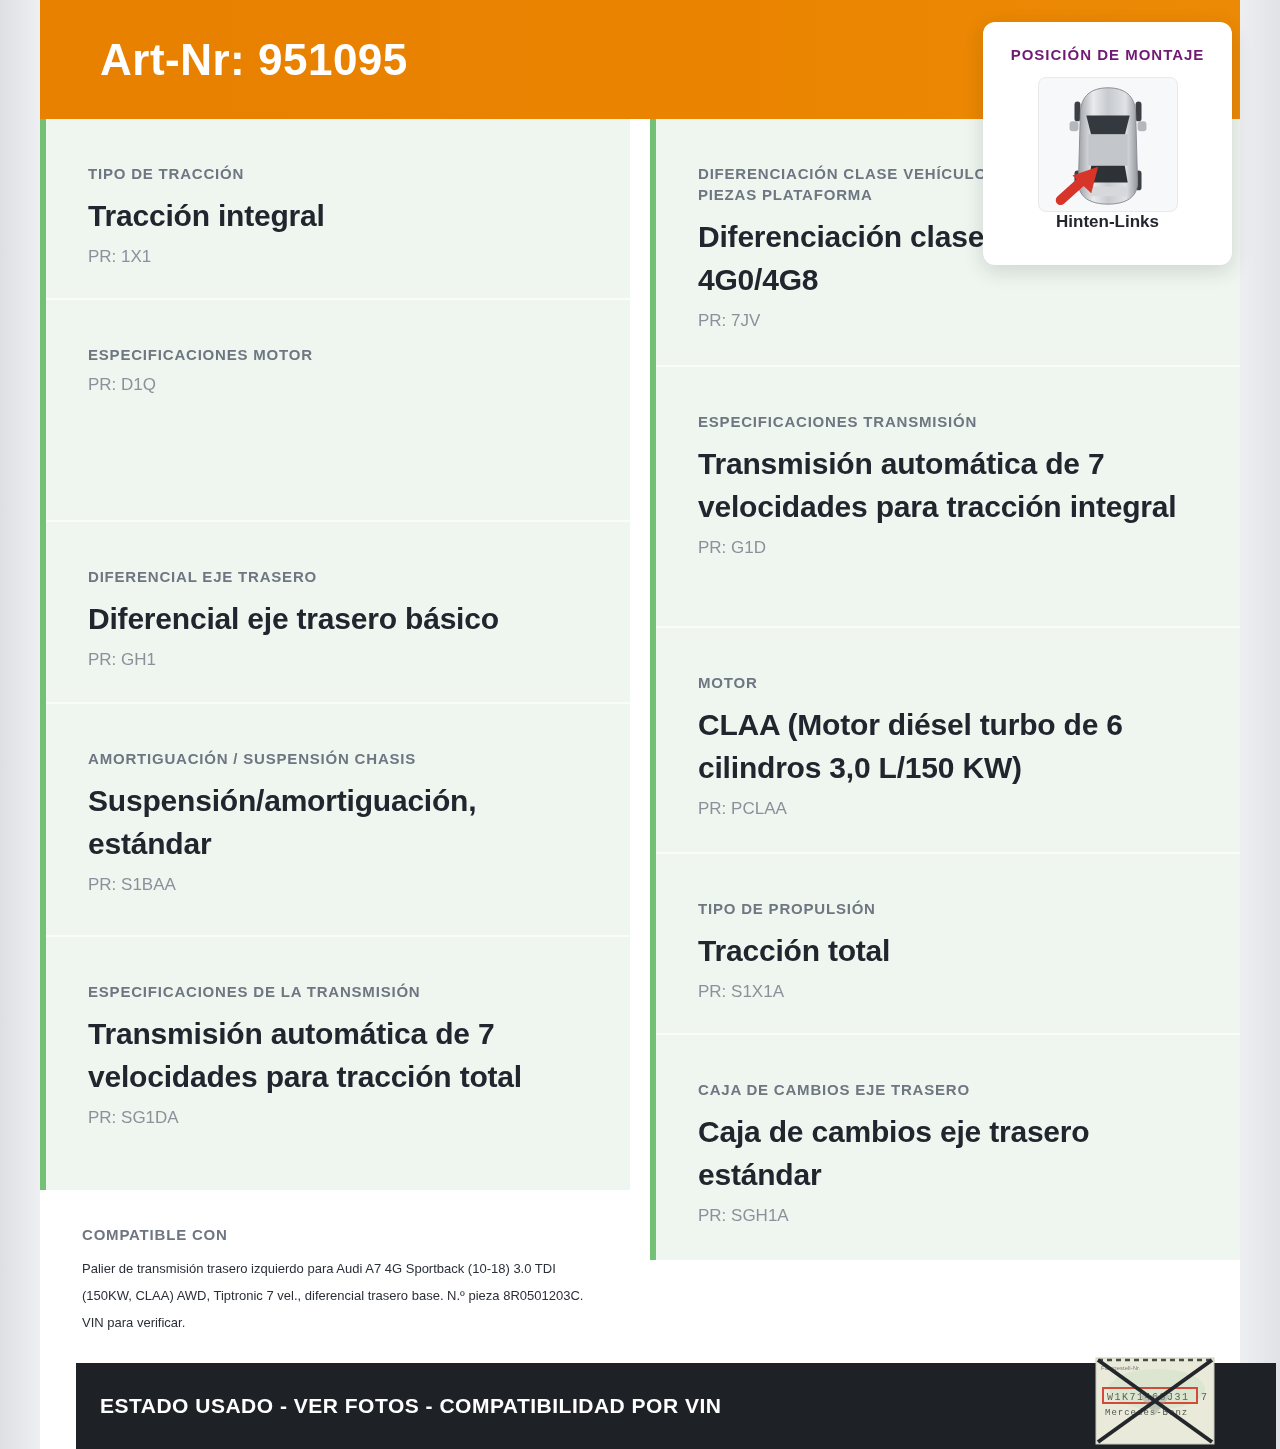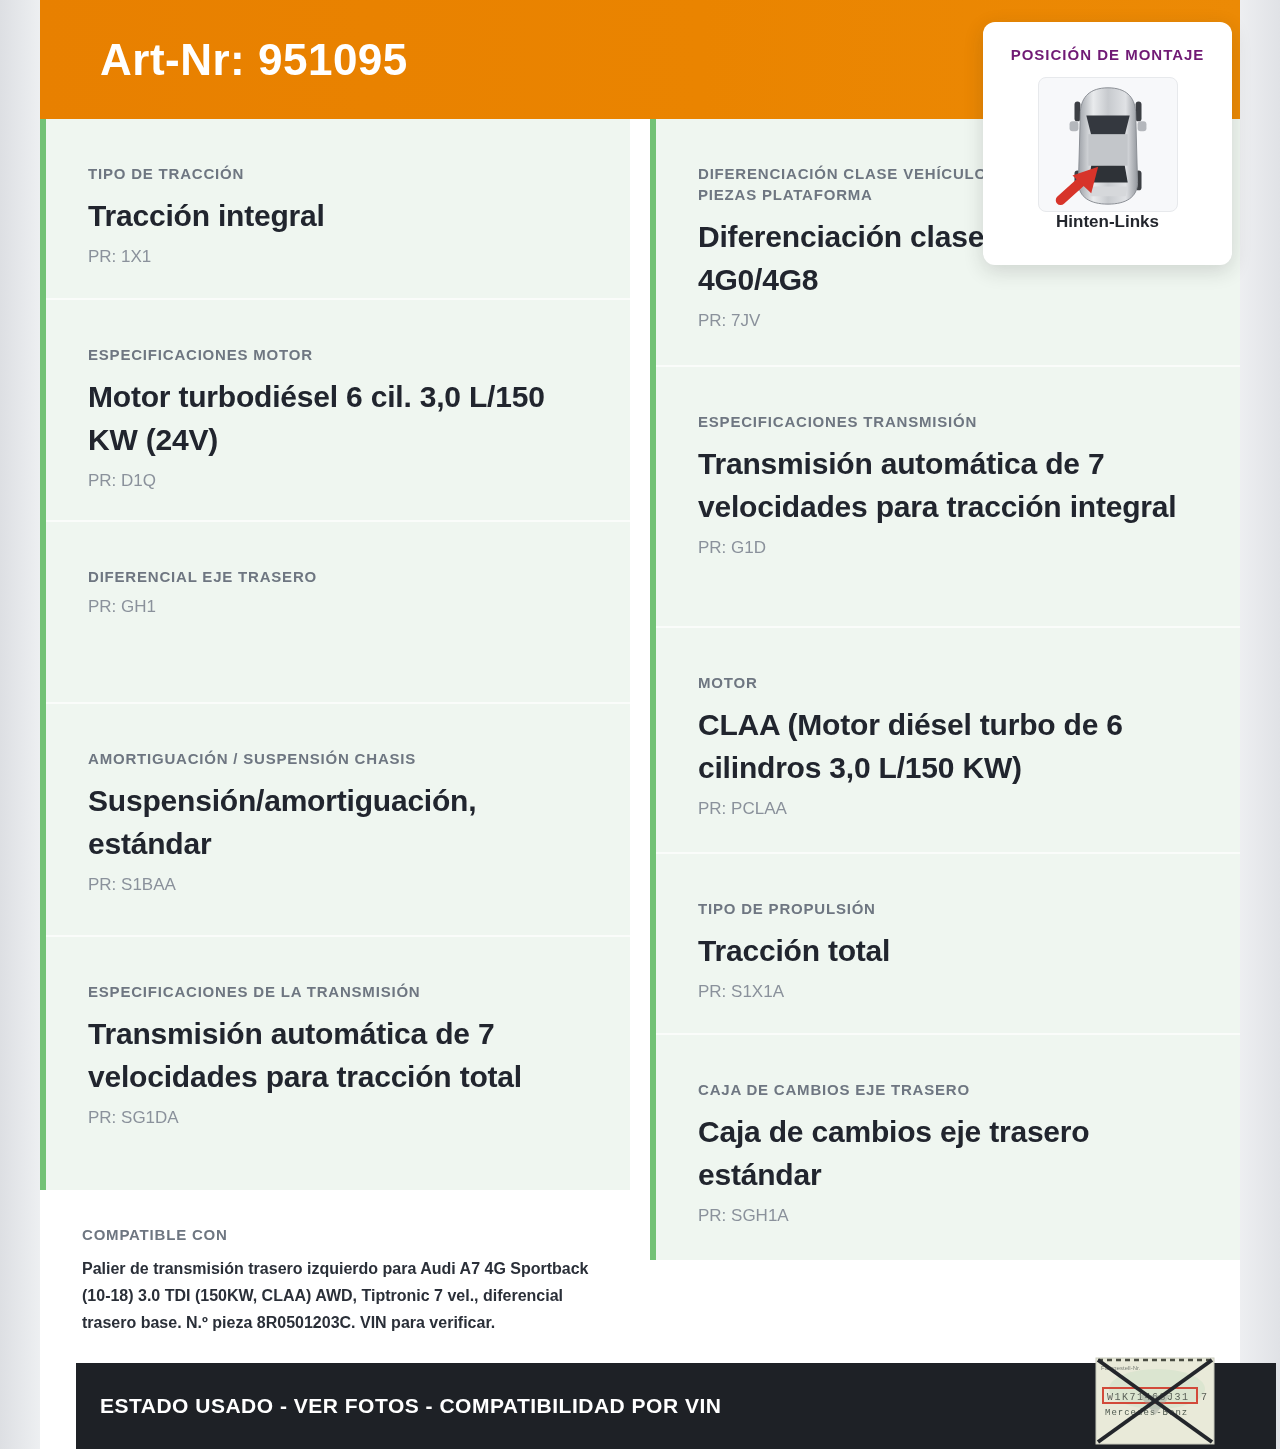--- a/index.html
+++ b/index.html
@@ -47,21 +47,21 @@
   
   .h-l1{height:179px}.h-l2{height:222px}.h-l3{height:182px}.h-l4{height:233px}.h-l5{height:255px}
   .h-r1{height:246px}.h-r2{height:261px}.h-r3{height:226px}.h-r4{height:181px}.h-r5{height:227px}
   .clip-label{max-width:330px}
   .clip-title{max-width:500px}
   
   .compatible {
     background:#ffffff; padding:34px 30px 0 42px;
   }
   .compatible-text {
-    color:#2a2f38; font-size:16px; font-weight:700; line-height:27px; max-width:565px; margin-top:4px;
+    color:#2a2f38; font-size:13px; font-weight:400; line-height:27px; max-width:565px; margin-top:4px;
   }
   
   .montaje-card {
     position:absolute; left:943px; top:22px; width:249px; height:243px;
     background:#ffffff; border-radius:12px; box-shadow:0 6px 20px rgba(40,40,40,.16);
     text-align:center; z-index:5;
   }
   .montaje-title {
     margin-top:24px; color:#701a75; font-size:15px; font-weight:800; letter-spacing:1px;
   }
@@ -99,25 +99,25 @@
 
       <div class="col col-left">
         <div class="green-stack">
           <section class="card h-l1">
             <div class="card-label">TIPO DE TRACCIÓN</div>
             <h2 class="card-title">Tracción integral</h2>
             <div class="card-pr">PR: 1X1</div>
           </section>
           <section class="card h-l2">
             <div class="card-label">ESPECIFICACIONES MOTOR</div>
-            <h2 class="card-title">Motor turbodiésel 6 cil. 3,0 L/150 KW (24V)</h2>
             <div class="card-pr">PR: D1Q</div>
           </section>
           <section class="card h-l3">
             <div class="card-label">DIFERENCIAL EJE TRASERO</div>
+            <h2 class="card-title">Diferencial eje trasero básico</h2>
             <div class="card-pr">PR: GH1</div>
           </section>
           <section class="card h-l4">
             <div class="card-label">AMORTIGUACIÓN / SUSPENSIÓN CHASIS</div>
             <h2 class="card-title">Suspensión/amortiguación, estándar</h2>
             <div class="card-pr">PR: S1BAA</div>
           </section>
           <section class="card h-l5">
             <div class="card-label">ESPECIFICACIONES DE LA TRANSMISIÓN</div>
             <h2 class="card-title">Transmisión automática de 7 velocidades para tracción total</h2>

